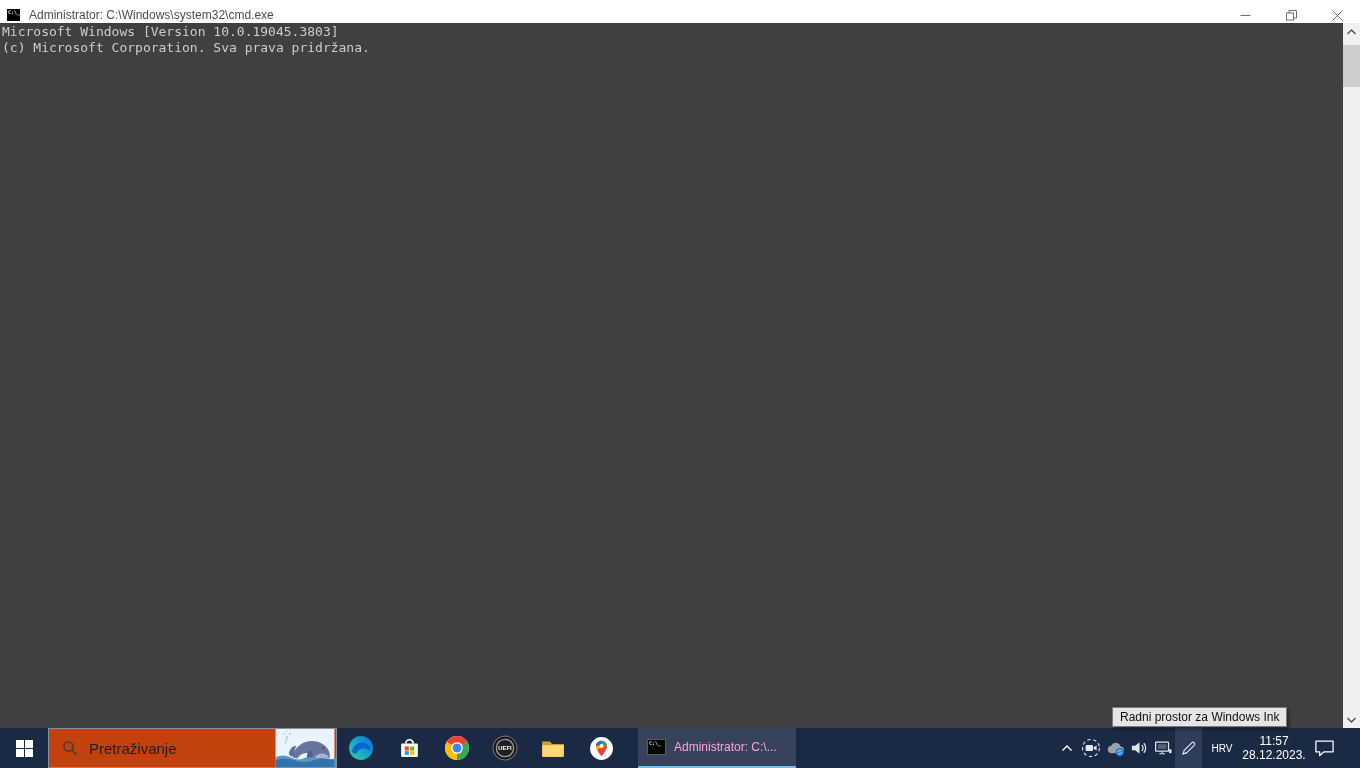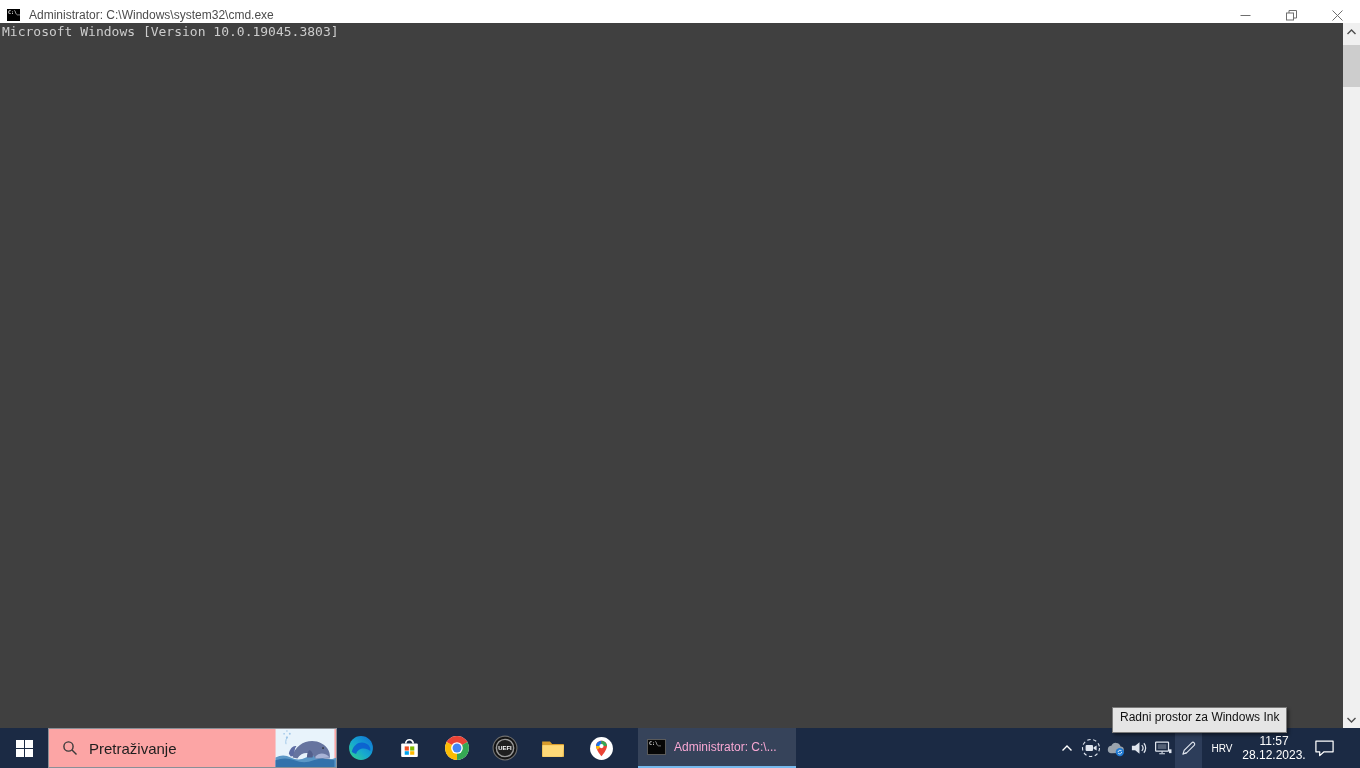--- a/index.html
+++ b/index.html
@@ -22,30 +22,30 @@
   .tline{white-space:pre;font:13px/16px "DejaVu Sans Mono",monospace;color:#cccccc;height:16px;}
 
   
   .vscroll{position:absolute;top:0;right:0;bottom:0;width:17px;background:#f0f0f0;}
   .sb-btn{position:absolute;left:0;width:17px;height:17px;display:flex;align-items:center;justify-content:center;}
   .sb-up{top:0;}
   .sb-down{bottom:0;}
   .sb-thumb{position:absolute;left:0;top:22px;width:17px;height:42px;background:#cdcdcd;}
 
   
-  .tooltip{position:absolute;top:707px;left:1112px;height:26px;line-height:18px;z-index:6;
+  .tooltip{position:absolute;top:707px;left:1112px;height:20px;line-height:18px;z-index:6;
            background:#e5e5e5;border:1px solid #7a7a7a;box-sizing:border-box;
            padding:0 7px;font-size:12px;color:#101010;white-space:nowrap;
            box-shadow:2px 2px 3px rgba(0,0,0,.45);}
 
   
   .taskbar{position:absolute;left:0;right:0;bottom:0;height:40px;background:#1b2a44;
            display:flex;align-items:stretch;z-index:5;}
   .tb-start{width:48px;display:flex;align-items:center;justify-content:center;flex:none;}
-  .tb-search{width:289px;flex:none;background:#fca5a5;display:flex;align-items:center;
+  .tb-search{width:289px;flex:none;background:#c2410c;display:flex;align-items:center;
              position:relative;overflow:hidden;border:1px solid #8a8f96;box-sizing:border-box;}
   .search-mag{margin:0 11px 0 13px;flex:none;display:flex;}
   .search-text{font-size:15px;color:#1e1e1e;white-space:nowrap;}
   .search-art{position:absolute;right:0;top:0;width:62px;height:38px;}
   .app-btn{width:48px;flex:none;display:flex;align-items:center;justify-content:center;}
   .app-btn svg{display:block;}
   .task-btn{width:158px;flex:none;margin-left:13px;display:flex;align-items:center;
             background:#36435a;border-bottom:2px solid #76b9ed;box-sizing:border-box;padding:0 9px;}
   .task-ico{width:17px;height:14px;background:#060606;border:1px solid #5a5a5a;flex:none;overflow:hidden;}
   .task-ico span{display:block;font:bold 5px/5px "DejaVu Sans Mono",monospace;color:#ddd;padding:1px 0 0 1px;}
@@ -87,20 +87,21 @@
         <svg width="11" height="11">
             <path d="M0.5 0.5 L10.5 10.5 M10.5 0.5 L0.5 10.5" stroke="#6e6e6e"></path>
           </svg>
       </div>
     </div>
   </div>
 
   <div class="terminal">
     <div class="term-lines">
       <div class="tline">Microsoft Windows [Version 10.0.19045.3803]</div>
+      <div class="tline">(c) Microsoft Corporation. Sva prava pridržana.</div>
       <div class="tline"></div>
     </div>
     <div class="vscroll">
       <div class="sb-btn sb-up">
         <svg width="9" height="6">
             <path d="M0.5 5 L4.5 1 L8.5 5" fill="none" stroke="#4d4d4d" stroke-width="1.4"></path>
           </svg>
       </div>
       <div class="sb-thumb"></div>
       <div class="sb-btn sb-down">

